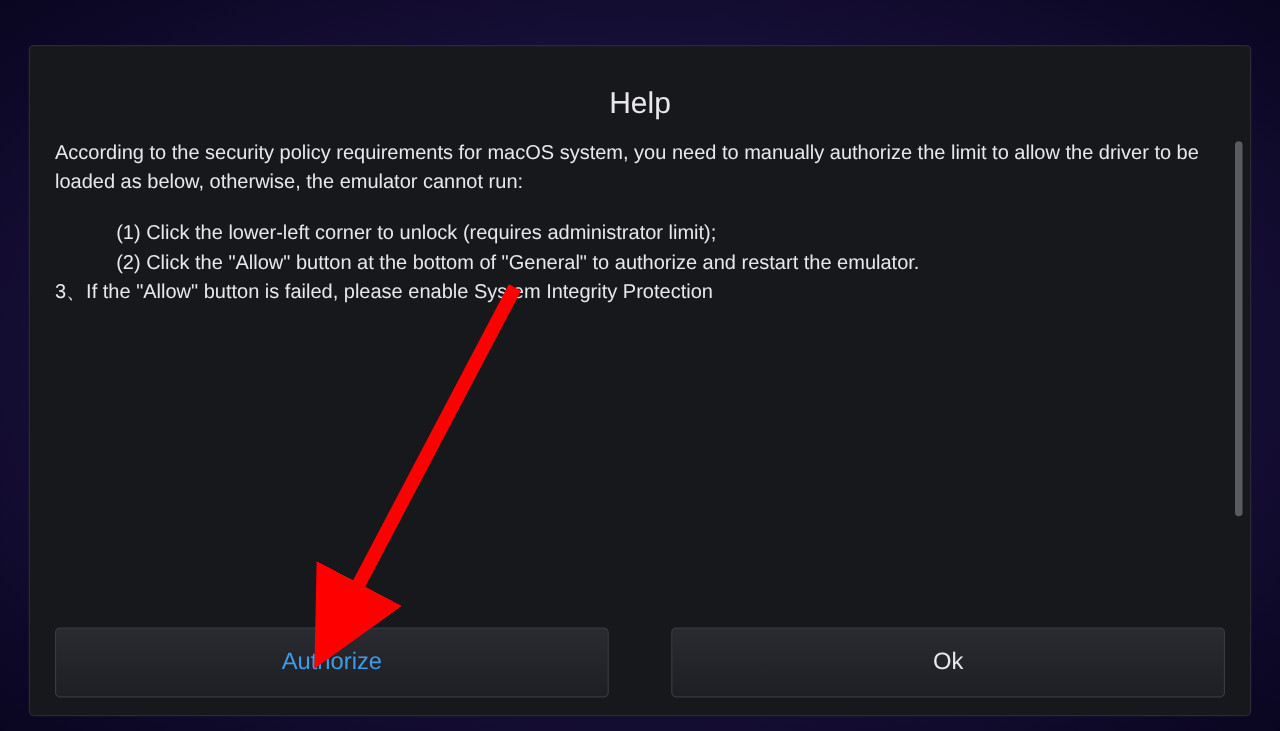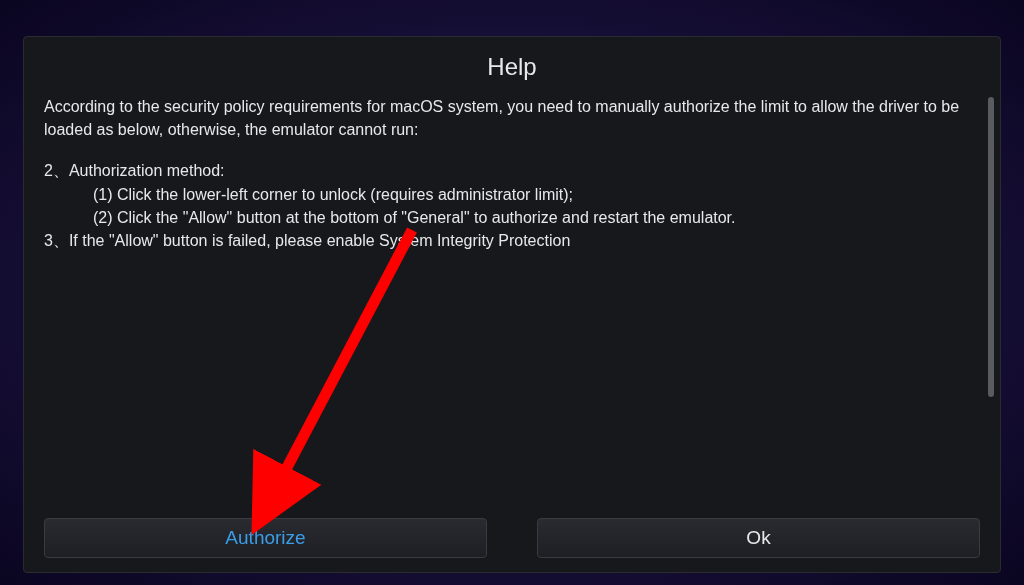--- a/index.html
+++ b/index.html
@@ -25,21 +25,21 @@
       border: 1px solid #2a2b30;
       border-radius: 4px;
       display: flex;
       flex-direction: column;
     }
     .title {
       color: #e8e8ea;
       font-size: 24px;
       font-weight: 400;
       text-align: center;
-      padding: 16px 0 8px 0;
+      padding: 32px 0 8px 0;
     }
     .content-wrapper {
       flex: 1;
       position: relative;
       overflow: hidden;
     }
     .content {
       color: #e8e8ea;
       font-size: 16px;
       line-height: 1.45;
@@ -62,21 +62,21 @@
       background: #5a5b60;
       border-radius: 3px;
     }
     .buttons {
       display: flex;
       gap: 10px;
       padding: 10px 20px 14px 20px;
     }
     .btn {
       flex: 1;
-      height: 40px;
+      height: 56px;
       background: linear-gradient(to bottom, #2a2b31 0%, #1e1f24 100%);
       border: 1px solid #3a3b40;
       border-radius: 4px;
       font-size: 19px;
       cursor: pointer;
       display: flex;
       align-items: center;
       justify-content: center;
     }
     .btn-authorize {
@@ -95,21 +95,20 @@
 </head>
 <body>
 
 <div class="dialog">
   <div class="title">Help</div>
 
   <div class="content-wrapper">
     <div class="content">
       <p>According to the security policy requirements for macOS system, you need to manually authorize the limit to allow the driver to be loaded as below, otherwise, the emulator cannot run:</p>
       <div class="spacer"></div>
-      <p>2、Authorization method:</p>
       <p style="white-space: pre-wrap;">           (1) Click the lower-left corner to unlock (requires administrator limit);</p>
       <p style="white-space: pre-wrap;">           (2) Click the "Allow" button at the bottom of "General" to authorize and restart the emulator.</p>
       <p>3、If the "Allow" button is failed, please enable System Integrity Protection</p>
     </div>
     <div class="scrollbar"></div>
   </div>
 
   <div class="buttons">
     <div class="btn btn-authorize">
       <span>Authorize</span>

